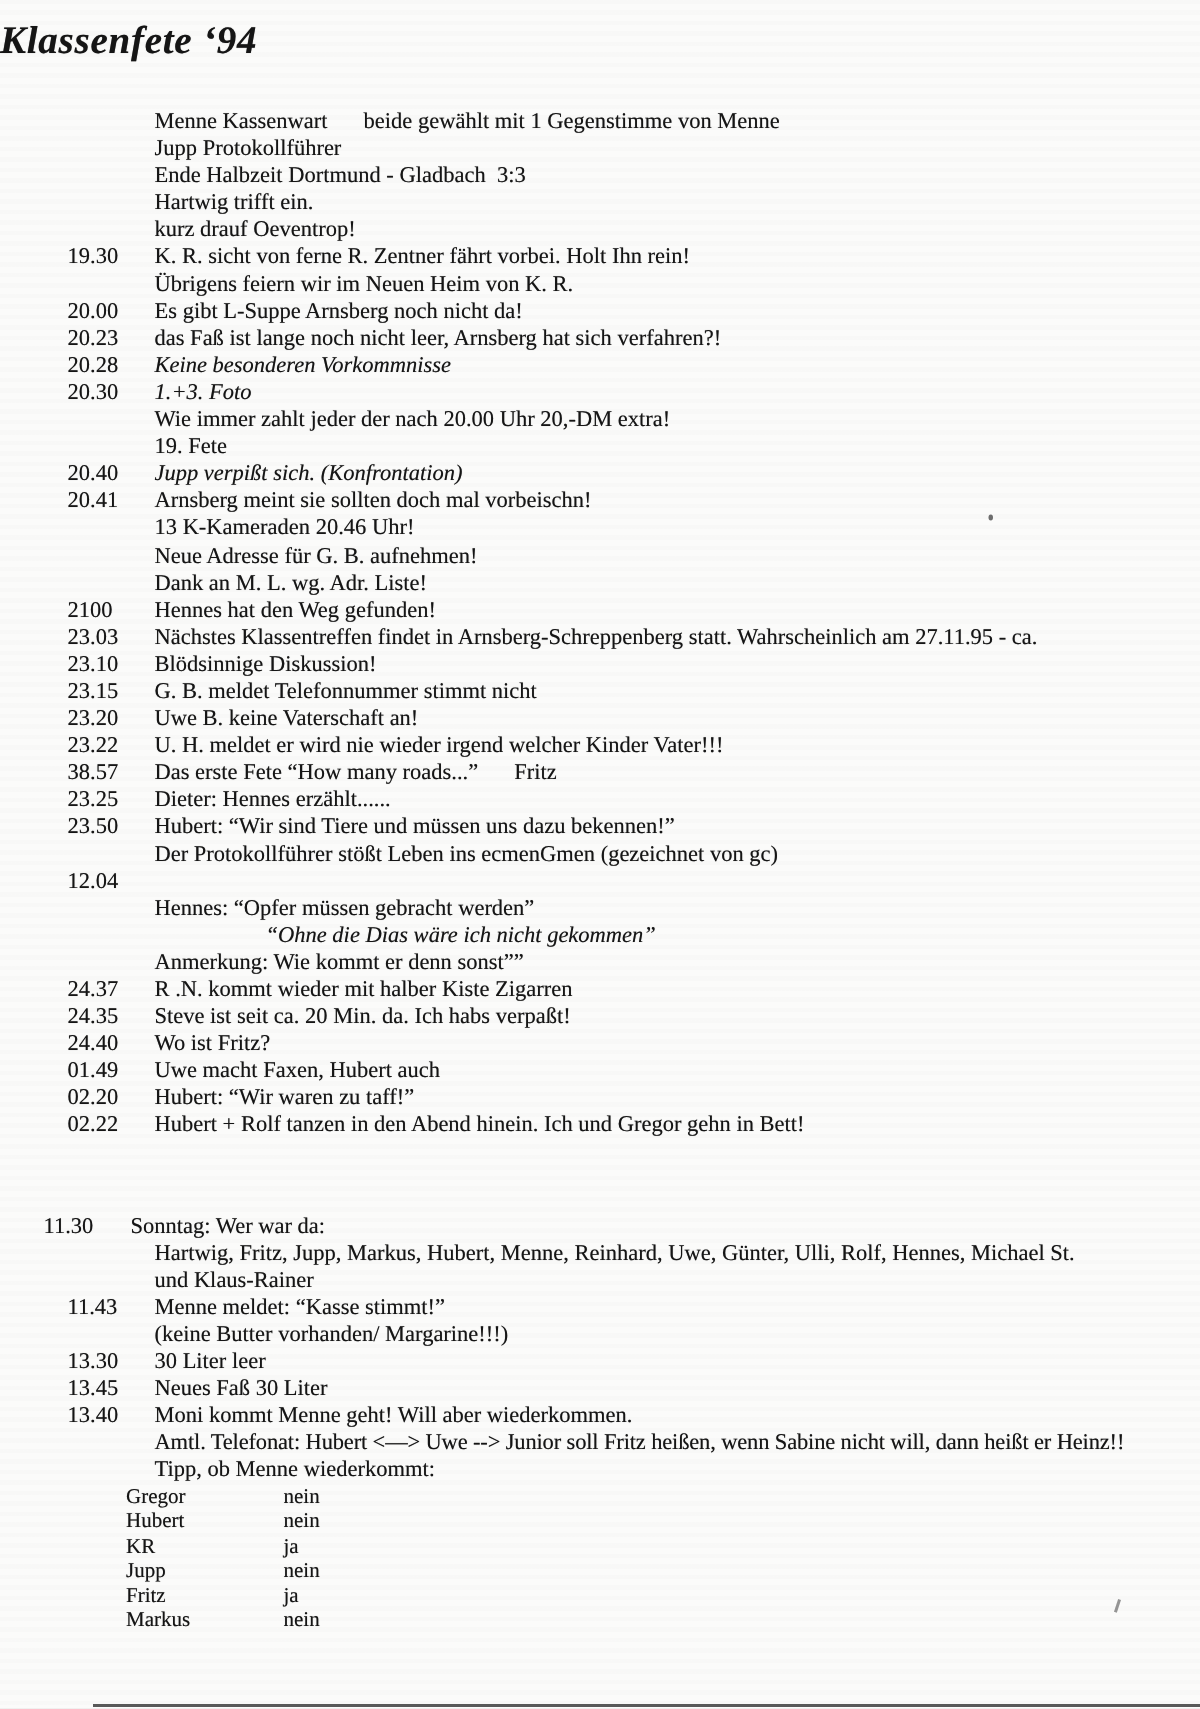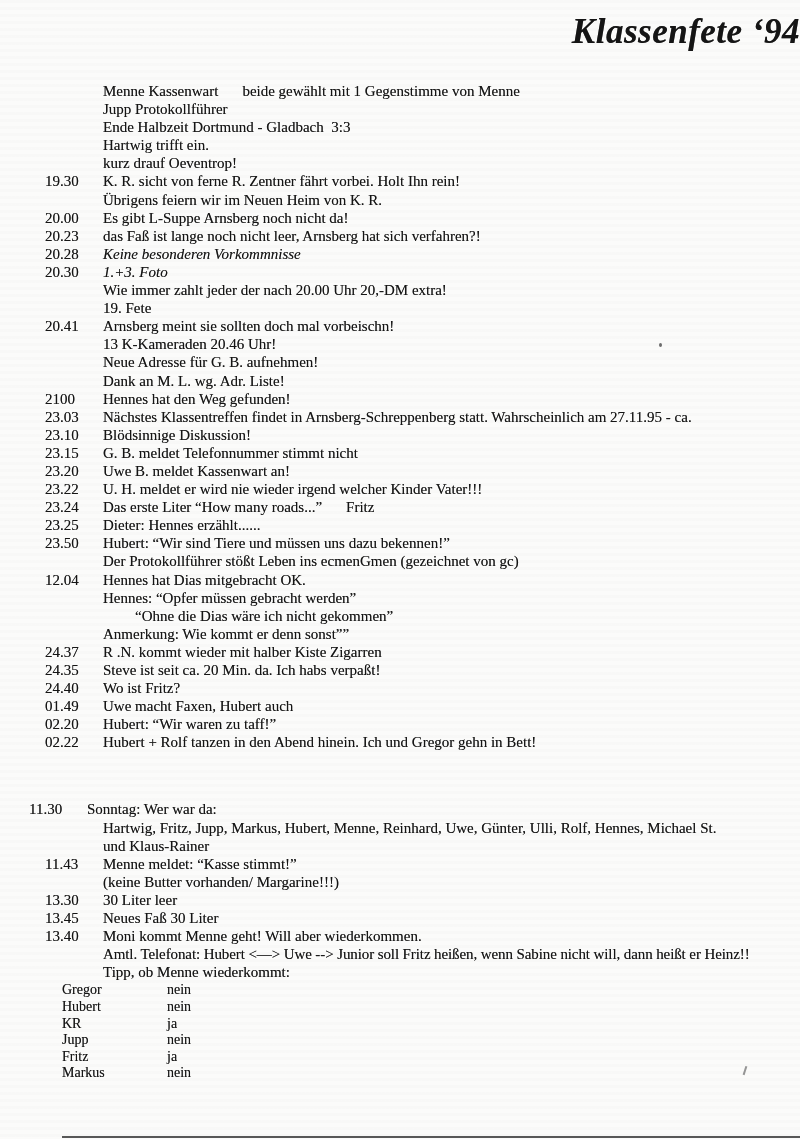--- a/index.html
+++ b/index.html
@@ -11,49 +11,49 @@
     background:
       repeating-linear-gradient(180deg, rgba(0,0,0,0.012) 0 3px, rgba(0,0,0,0) 3px 7px),
       #fbfbfa;
     color: #151515;
     font-family: "Liberation Serif", "DejaVu Serif", serif;
     overflow: hidden;
   }
   .title {
     margin: 0;
     padding-top: 12px;
-    text-align: right;
-    font-size: 35px;
+    text-align: left;
+    font-size: 26px;
     font-weight: bold;
     font-style: italic;
     letter-spacing: 0.5px;
     text-shadow: 0 0 0.5px rgba(0,0,0,0.55);
   }
   .entries { margin-top: 30px; }
   .line {
     display: flex;
     align-items: baseline;
     padding-left: 45px;
     height: 18.1px;
     line-height: 18.1px;
     font-size: 15px;
     white-space: pre;
     text-shadow: 0 0 0.45px rgba(0,0,0,0.5);
   }
   .line.gap { margin-top: 49px; padding-left: 29px; }
   .time { display: inline-block; width: 58px; flex: 0 0 58px; }
   .text.italic { font-style: italic; text-align: center; }
-  .text.indent { margin-left: 32px; }
+  .text.indent { margin-left: 74px; font-style: italic; }
   .text.condensed { font-size: 15px; letter-spacing: -0.1px; font-family: Liberation Serif, serif; }
   .text2 { margin-left: 24px; }
   .poll { margin-top: 1px; }
   .poll-row {
     display: flex;
     align-items: baseline;
-    padding-left: 62px;
+    padding-left: 84px;
     height: 16.6px;
     line-height: 16.6px;
     font-size: 14px;
     text-shadow: 0 0 0.45px rgba(0,0,0,0.5);
   }
   .poll-name { display: inline-block; width: 105px; flex: 0 0 105px; }
   .scan-edge {
     position: absolute;
     left: 62px; right: 0; bottom: 1px;
     height: 2.5px;
@@ -89,35 +89,36 @@
       <div class="line"><span class="time"></span><span class="text">Hartwig trifft ein.</span></div>
       <div class="line"><span class="time"></span><span class="text">kurz drauf Oeventrop!</span></div>
       <div class="line"><span class="time">19.30</span><span class="text">K. R. sicht von ferne R. Zentner fährt vorbei. Holt Ihn rein!</span></div>
       <div class="line"><span class="time"></span><span class="text">Übrigens feiern wir im Neuen Heim von K. R.</span></div>
       <div class="line"><span class="time">20.00</span><span class="text">Es gibt L-Suppe Arnsberg noch nicht da!</span></div>
       <div class="line"><span class="time">20.23</span><span class="text">das Faß ist lange noch nicht leer, Arnsberg hat sich verfahren?!</span></div>
       <div class="line"><span class="time">20.28</span><span class="text italic">Keine besonderen Vorkommnisse</span></div>
       <div class="line"><span class="time">20.30</span><span class="text italic">1.+3. Foto</span></div>
       <div class="line"><span class="time"></span><span class="text">Wie immer zahlt jeder der nach 20.00 Uhr 20,-DM extra!</span></div>
       <div class="line"><span class="time"></span><span class="text">19. Fete</span></div>
+      <div class="line"><span class="time">20.40</span><span class="text italic">Jupp verpißt sich. (Konfrontation)</span></div>
       <div class="line"><span class="time">20.41</span><span class="text">Arnsberg meint sie sollten doch mal vorbeischn!</span></div>
       <div class="line"><span class="time"></span><span class="text">13 K-Kameraden 20.46 Uhr!</span></div>
       <div class="line"><span class="time"></span><span class="text">Neue Adresse für G. B. aufnehmen!</span></div>
       <div class="line"><span class="time"></span><span class="text">Dank an M. L. wg. Adr. Liste!</span></div>
       <div class="line"><span class="time">2100</span><span class="text">Hennes hat den Weg gefunden!</span></div>
       <div class="line"><span class="time">23.03</span><span class="text">Nächstes Klassentreffen findet in Arnsberg-Schreppenberg statt. Wahrscheinlich am 27.11.95 - ca.</span></div>
       <div class="line"><span class="time">23.10</span><span class="text">Blödsinnige Diskussion!</span></div>
       <div class="line"><span class="time">23.15</span><span class="text">G. B. meldet Telefonnummer stimmt nicht</span></div>
-      <div class="line"><span class="time">23.20</span><span class="text">Uwe B. meldet Kassenwart an!</span></div>
+      <div class="line"><span class="time">23.20</span><span class="text">Uwe B. keine Vaterschaft an!</span></div>
       <div class="line"><span class="time">23.22</span><span class="text">U. H. meldet er wird nie wieder irgend welcher Kinder Vater!!!</span></div>
-      <div class="line"><span class="time">23.24</span><span class="text">Das erste Liter “How many roads...”</span><span class="text2">Fritz</span></div>
+      <div class="line"><span class="time">38.57</span><span class="text">Das erste Fete “How many roads...”</span><span class="text2">Fritz</span></div>
       <div class="line"><span class="time">23.25</span><span class="text">Dieter: Hennes erzählt......</span></div>
       <div class="line"><span class="time">23.50</span><span class="text">Hubert: “Wir sind Tiere und müssen uns dazu bekennen!”</span></div>
       <div class="line"><span class="time"></span><span class="text">Der Protokollführer stößt Leben ins ecmenGmen (gezeichnet von gc)</span></div>
-      <div class="line"><span class="time">12.04</span><span class="text">Hennes hat Dias mitgebracht OK.</span></div>
+      <div class="line"><span class="time">12.04</span></div>
       <div class="line"><span class="time"></span><span class="text">Hennes: “Opfer müssen gebracht werden”</span></div>
       <div class="line"><span class="time"></span><span class="text indent">“Ohne die Dias wäre ich nicht gekommen”</span></div>
       <div class="line"><span class="time"></span><span class="text">Anmerkung: Wie kommt er denn sonst””</span></div>
       <div class="line"><span class="time">24.37</span><span class="text">R .N. kommt wieder mit halber Kiste Zigarren</span></div>
       <div class="line"><span class="time">24.35</span><span class="text">Steve ist seit ca. 20 Min. da. Ich habs verpaßt!</span></div>
       <div class="line"><span class="time">24.40</span><span class="text">Wo ist Fritz?</span></div>
       <div class="line"><span class="time">01.49</span><span class="text">Uwe macht Faxen, Hubert auch</span></div>
       <div class="line"><span class="time">02.20</span><span class="text">Hubert: “Wir waren zu taff!”</span></div>
       <div class="line"><span class="time">02.22</span><span class="text">Hubert + Rolf tanzen in den Abend hinein. Ich und Gregor gehn in Bett!</span></div>
       <div class="line gap"><span class="time">11.30</span><span class="text">Sonntag: Wer war da:</span></div>

